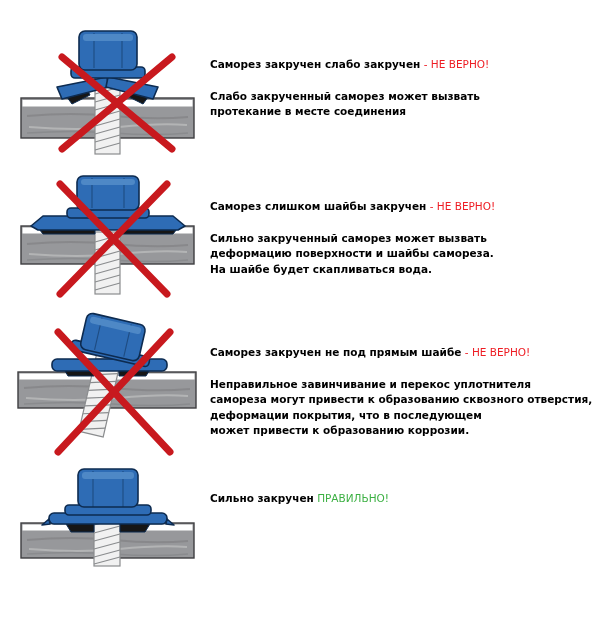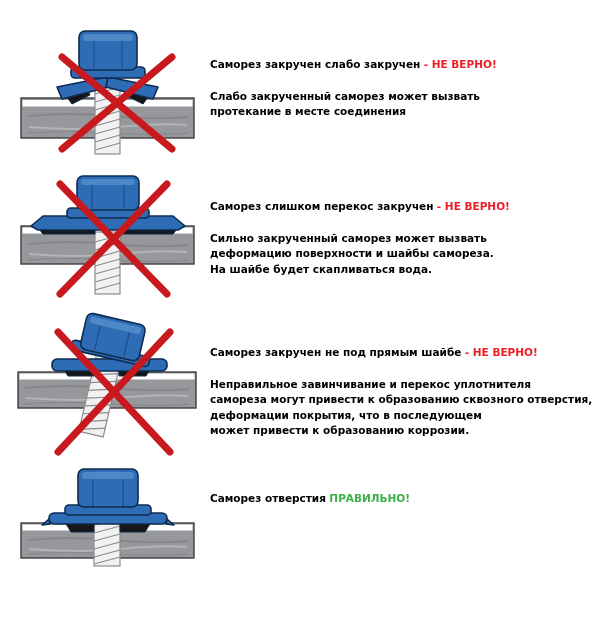--- a/index.html
+++ b/index.html
@@ -3,21 +3,21 @@
 <meta charset="utf-8">
 <style>
   html,body{margin:0;padding:0;background:#fff;}
   .page{
     position:relative;width:600px;height:618px;background:#fff;overflow:hidden;
     font-family:"DejaVu Sans","Liberation Sans",sans-serif;
   }
   .illus{position:absolute;}
   .text{position:absolute;left:210px;width:392px;color:#000;}
   .title{font-size:10.5px;font-weight:700;margin:0 0 16px 0;line-height:15.5px;letter-spacing:0;}
-  .verdict{margin-left:.32em;font-weight:700;}
+  .verdict{margin-left:.32em;font-weight:400;}
   .verdict-red{color:var(--wrong-red,#ee1c23);}
   .verdict-green{color:var(--correct-green,#3cb043);text-align:center;}
   .desc{font-size:10.5px;font-weight:700;margin:0;line-height:15.5px;white-space:pre-line;}
   .t1{top:57px;} .t2{top:199px;} .t3{top:345px;} .t4{top:491px;}
   .i1{left:15px;top:28px;} .i2{left:15px;top:172px;} .i3{left:12px;top:308px;} .i4{left:15px;top:462px;}
   svg{display:block;}
 </style>
 </head>
 <body style="background: rgb(255, 255, 255);">
 
@@ -87,21 +87,21 @@
         <rect x="62" y="4" width="62" height="34" rx="6"></rect>
         <path d="M77 6 V36 M109 6 V36" stroke-width="1.1" opacity=".5" fill="none"></path>
         <rect x="66" y="7" width="54" height="6" rx="3" fill="var(--screw-blue-light)" stroke="none"></rect>
       </g>
       <g stroke="var(--cross-red)" stroke-width="7" stroke-linecap="round">
         <line x1="45" y1="12" x2="152" y2="122"></line>
         <line x1="152" y1="12" x2="45" y2="122"></line>
       </g>
     </svg>
     <div class="text t2">
-      <p class="title"><span>Саморез слишком перекос закручен</span><span class="verdict verdict-red">- НЕ ВЕРНО!</span></p>
+      <p class="title"><span>Саморез слишком шайбы закручен</span><span class="verdict verdict-red">- НЕ ВЕРНО!</span></p>
       <p class="desc">Сильно закрученный саморез может вызвать
 деформацию поверхности и шайбы самореза.
 На шайбе будет скапливаться вода.</p>
     </div>
   </section>
 
   <section>
     <svg class="illus i3" width="190" height="151" viewBox="0 0 190 151">
       <g>
         <rect x="6" y="64" width="178" height="36" fill="var(--sheet-gray)" stroke="#3e3e40" stroke-width="1.4"></rect>
@@ -164,17 +164,17 @@
         <polygon points="152,57 159,63 151,62"></polygon>
       </g>
       <g fill="var(--screw-blue)" stroke="var(--screw-outline)" stroke-width="1.6" stroke-linejoin="round">
         <rect x="50" y="43" width="86" height="10" rx="4"></rect>
         <rect x="63" y="7" width="60" height="38" rx="6"></rect>
         <path d="M78 9 V45 M108 9 V45" stroke-width="1.1" opacity=".5" fill="none"></path>
         <rect x="67" y="10" width="52" height="7" rx="3" fill="var(--screw-blue-light)" stroke="none"></rect>
       </g>
     </svg>
     <div class="text t4">
-      <p class="title"><span>Саморез отверстия</span><span class="verdict verdict-green">ПРАВИЛЬНО!</span></p>
+      <p class="title"><span>Сильно закручен</span><span class="verdict verdict-green">ПРАВИЛЬНО!</span></p>
     </div>
   </section>
 
 </div>
 
 </body></html>

